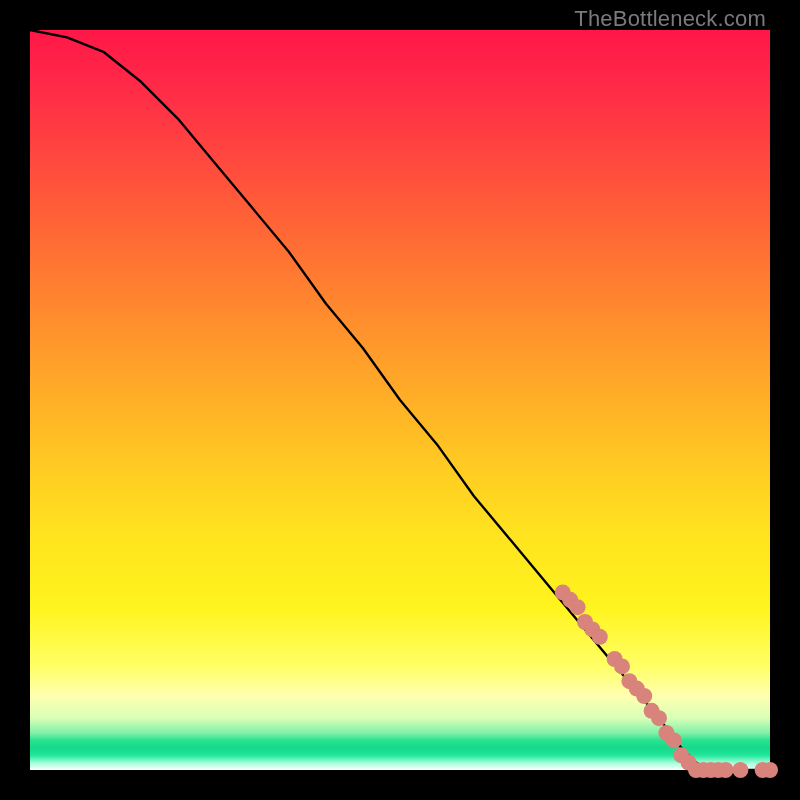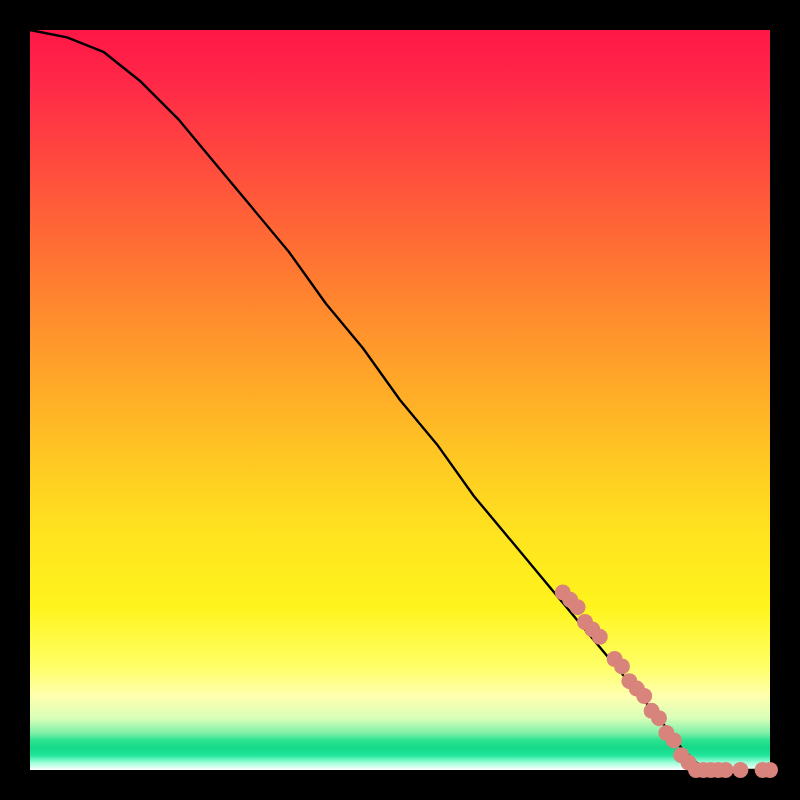--- a/index.html
+++ b/index.html
@@ -95,13 +95,14 @@
           <circle cx="673.4" cy="740.0" r="8" fill="#d8837b"></circle>
           <circle cx="680.8" cy="740.0" r="8" fill="#d8837b"></circle>
           <circle cx="688.2" cy="740.0" r="8" fill="#d8837b"></circle>
           <circle cx="695.6" cy="740.0" r="8" fill="#d8837b"></circle>
           <circle cx="710.4" cy="740.0" r="8" fill="#d8837b"></circle>
           <circle cx="732.6" cy="740.0" r="8" fill="#d8837b"></circle>
           <circle cx="740.0" cy="740.0" r="8" fill="#d8837b"></circle>
         </g>
     </svg>
   </div>
+  <div class="watermark">TheBottleneck.com</div>
 </div>
 
 </body></html>

